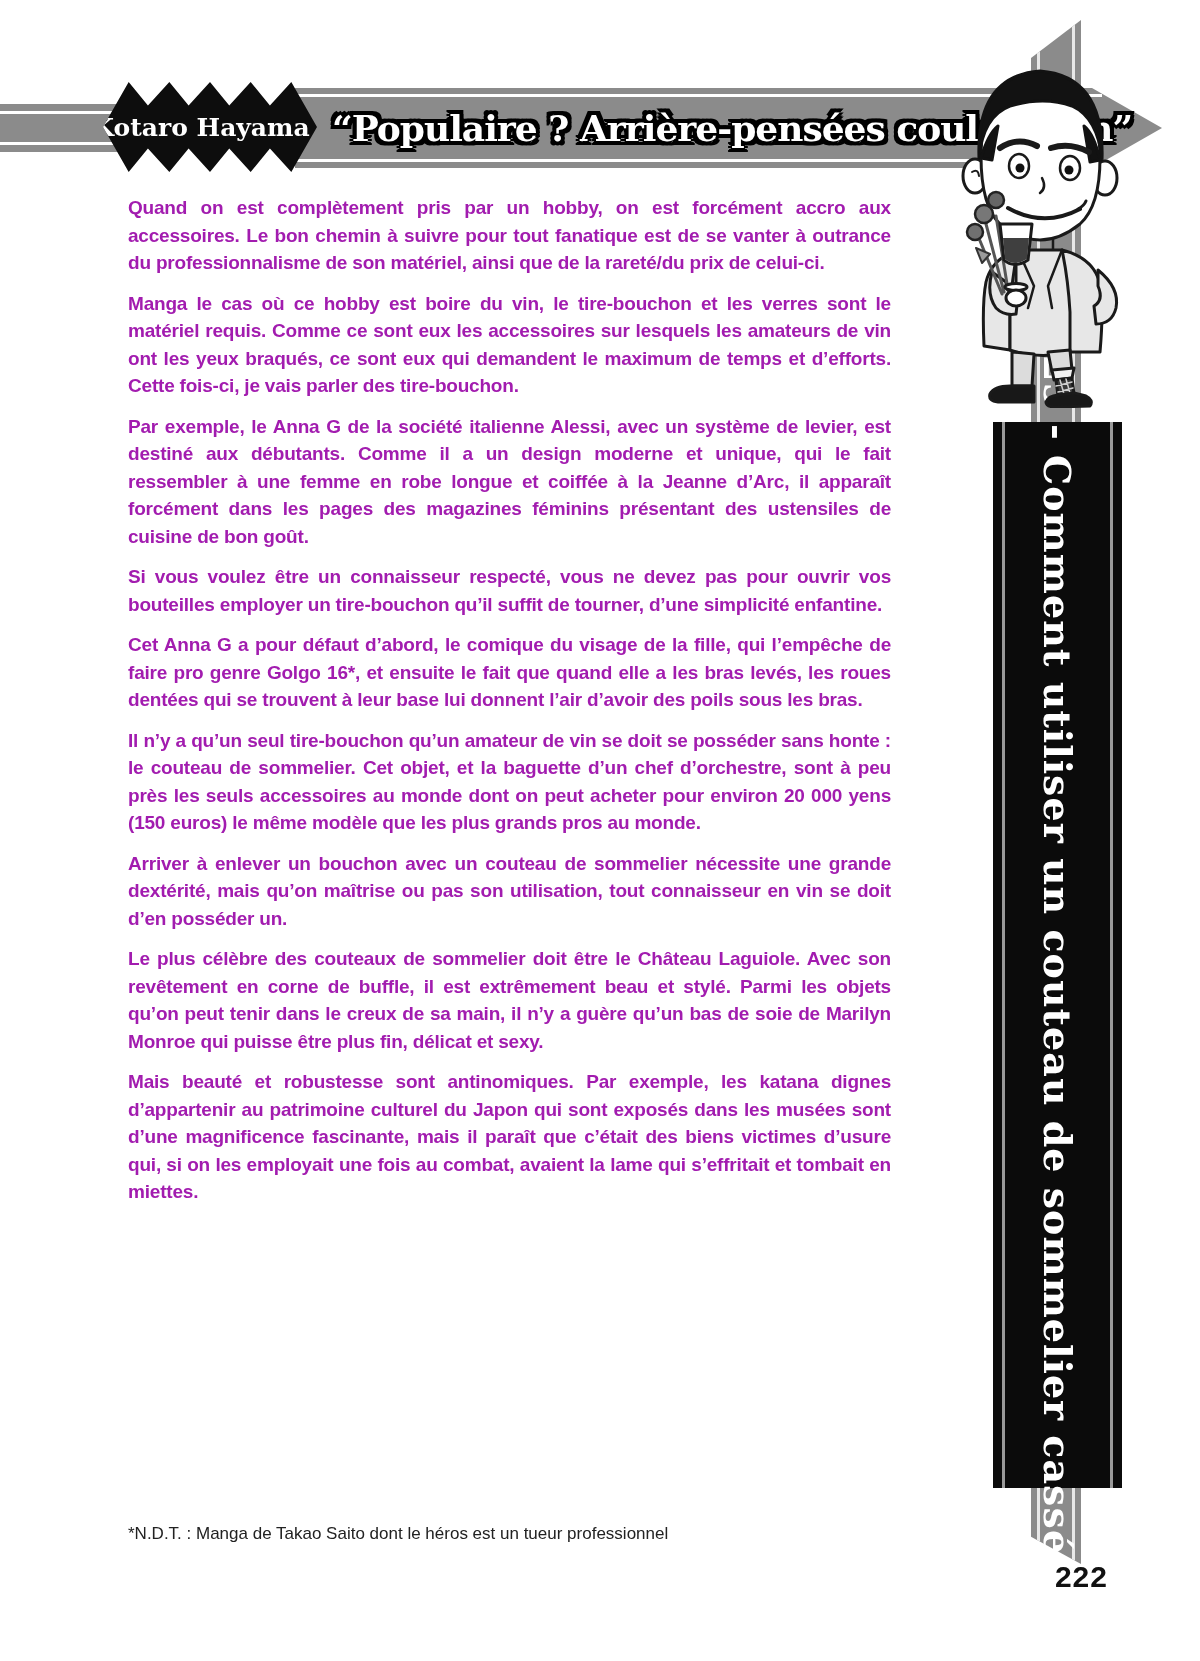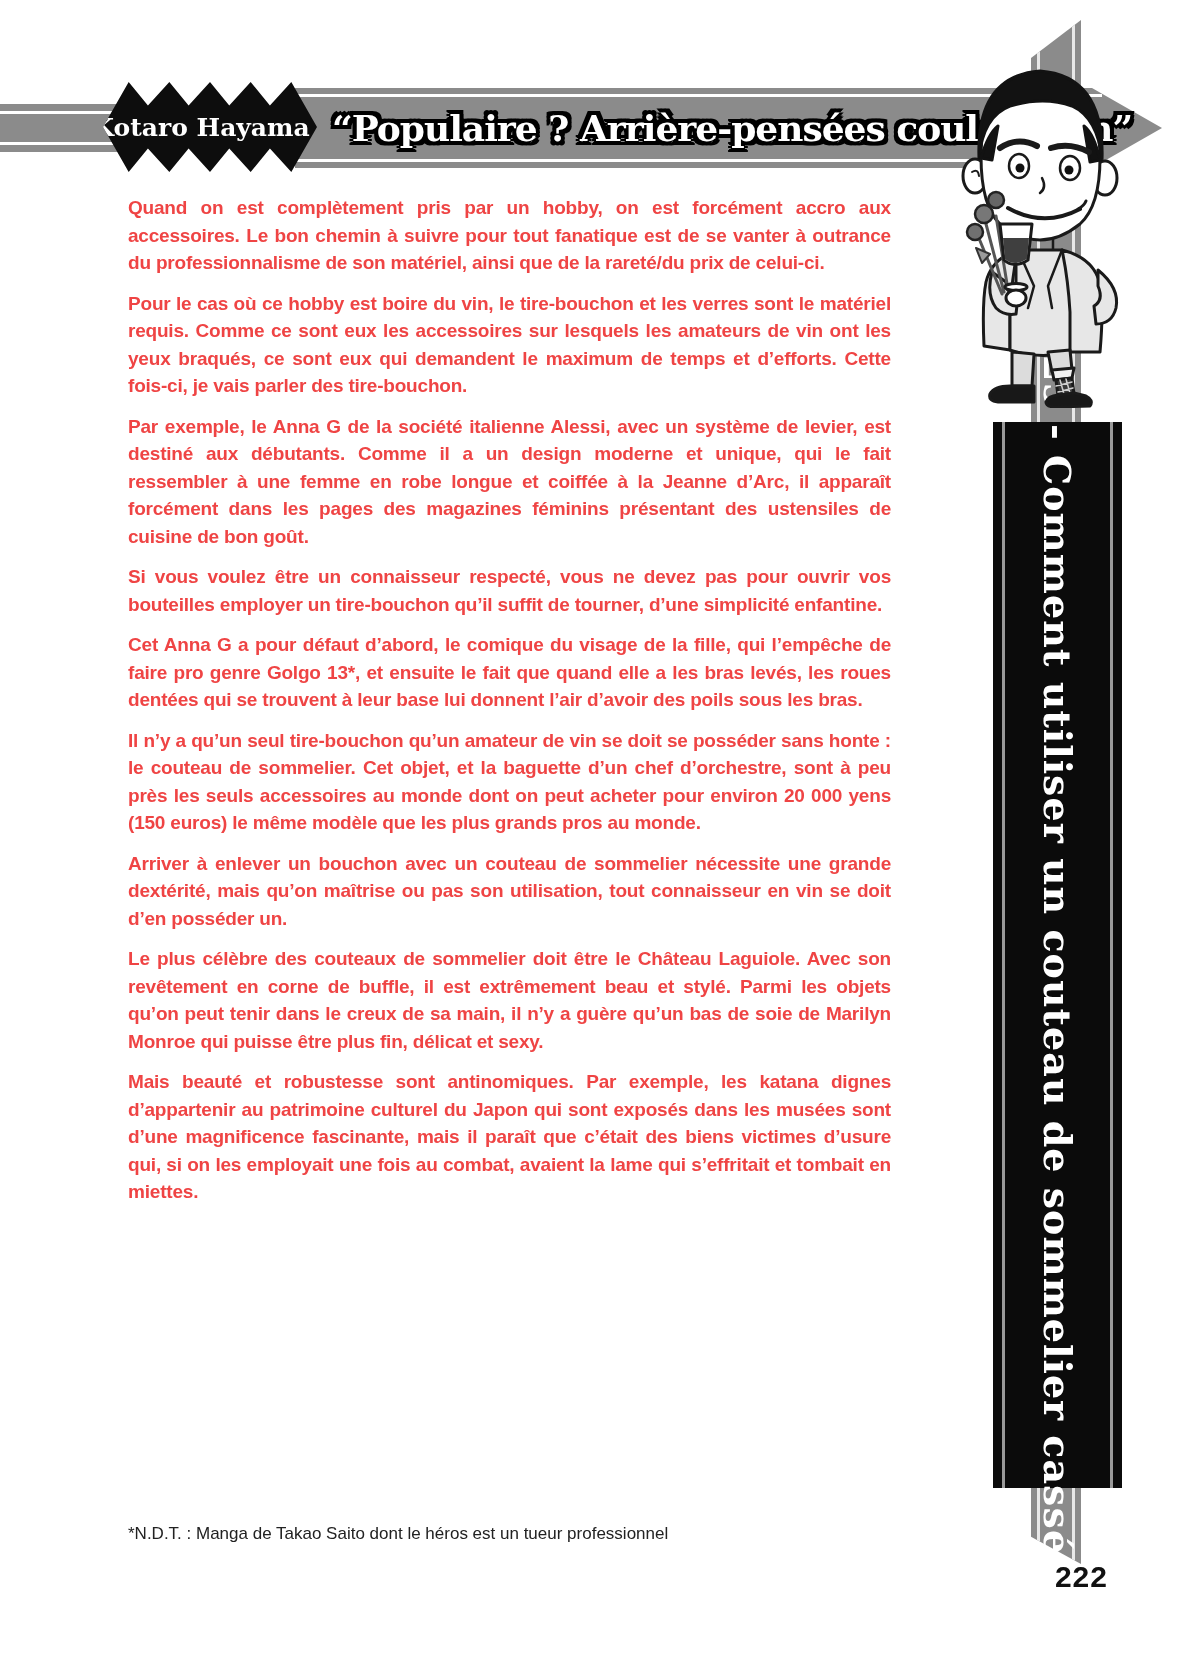--- a/index.html
+++ b/index.html
@@ -46,21 +46,21 @@
   .chapter-panel .pin-r{position:absolute;right:9px;top:0;bottom:0;width:3px;background:#9a9a9a;}
   .chapter-text{position:absolute;left:129px;top:0;width:1066px;height:129px;
                 transform:rotate(90deg);transform-origin:0 0;
                 display:flex;align-items:center;justify-content:center;
                 font-family:"DejaVu Serif",serif;font-weight:bold;font-size:38px;letter-spacing:1px;
                 color:#fff;white-space:nowrap;}
 
   
   .body-col{position:absolute;left:128px;top:194px;width:763px;}
   .body-col p{margin:0 0 13px 0;text-align:justify;font-weight:bold;font-size:19px;
-              line-height:27.5px;letter-spacing:-0.2px;color:#ef4444;}
+              line-height:27.5px;letter-spacing:-0.2px;color:#a21caf;}
 
   .footnote{position:absolute;left:128px;top:1524px;font-size:17px;color:#222;font-weight:normal;text-align:center;}
 
   .page-number{position:absolute;left:1012px;top:1560px;width:96px;text-align:right;
                font-size:30px;font-weight:bold;letter-spacing:1px;color:#111;}
 
   .character{position:absolute;left:948px;top:56px;width:184px;height:352px;}
 </style>
 </head>
 <body>
@@ -161,24 +161,24 @@
       <path d="M108,324 L124,322 126,338 110,340 Z" fill="#3a3a3a"></path>
       <path d="M108,330 l16,-4 M110,336 l15,-4 M112,324 l4,14 M118,323 l4,14" stroke="#cfcfcf" stroke-width="1.5"></path>
 
       <path d="M62,330 Q46,330 42,338 Q40,345 50,346 L86,346 86,330 Z" fill="#181818"></path>
       <path d="M110,339 Q100,340 98,346 Q98,351 108,351 L142,350 Q146,344 138,340 L126,337 Z" fill="#181818"></path>
     </g>
   </svg>
 
   <div class="body-col">
     <p>Quand on est complètement pris par un hobby, on est forcément accro aux accessoires. Le bon chemin à suivre pour tout fanatique est de se vanter à outrance du professionnalisme de son matériel, ainsi que de la rareté/du prix de celui-ci.</p>
-    <p>Pour le cas où ce hobby est boire du vin, le tire-bouchon et les verres sont le matériel requis. Comme ce sont eux les accessoires sur lesquels les amateurs de vin ont les yeux braqués, ce sont eux qui demandent le maximum de temps et d’efforts. Cette fois-ci, je vais parler des tire-bouchon.</p>
+    <p>Manga le cas où ce hobby est boire du vin, le tire-bouchon et les verres sont le matériel requis. Comme ce sont eux les accessoires sur lesquels les amateurs de vin ont les yeux braqués, ce sont eux qui demandent le maximum de temps et d’efforts. Cette fois-ci, je vais parler des tire-bouchon.</p>
     <p>Par exemple, le Anna G de la société italienne Alessi, avec un système de levier, est destiné aux débutants. Comme il a un design moderne et unique, qui le fait ressembler à une femme en robe longue et coiffée à la Jeanne d’Arc, il apparaît forcément dans les pages des magazines féminins présentant des ustensiles de cuisine de bon goût.</p>
     <p>Si vous voulez être un connaisseur respecté, vous ne devez pas pour ouvrir vos bouteilles employer un tire-bouchon qu’il suffit de tourner, d’une simplicité enfantine.</p>
-    <p>Cet Anna G a pour défaut d’abord, le comique du visage de la fille, qui l’empêche de faire pro genre Golgo 13*, et ensuite le fait que quand elle a les bras levés, les roues dentées qui se trouvent à leur base lui donnent l’air d’avoir des poils sous les bras.</p>
+    <p>Cet Anna G a pour défaut d’abord, le comique du visage de la fille, qui l’empêche de faire pro genre Golgo 16*, et ensuite le fait que quand elle a les bras levés, les roues dentées qui se trouvent à leur base lui donnent l’air d’avoir des poils sous les bras.</p>
     <p>Il n’y a qu’un seul tire-bouchon qu’un amateur de vin se doit se posséder sans honte : le couteau de sommelier. Cet objet, et la baguette d’un chef d’orchestre, sont à peu près les seuls accessoires au monde dont on peut acheter pour environ 20 000 yens (150 euros) le même modèle que les plus grands pros au monde.</p>
     <p>Arriver à enlever un bouchon avec un couteau de sommelier nécessite une grande dextérité, mais qu’on maîtrise ou pas son utilisation, tout connaisseur en vin se doit d’en posséder un.</p>
     <p>Le plus célèbre des couteaux de sommelier doit être le Château Laguiole. Avec son revêtement en corne de buffle, il est extrêmement beau et stylé. Parmi les objets qu’on peut tenir dans le creux de sa main, il n’y a guère qu’un bas de soie de Marilyn Monroe qui puisse être plus fin, délicat et sexy.</p>
     <p>Mais beauté et robustesse sont antinomiques. Par exemple, les katana dignes d’appartenir au patrimoine culturel du Japon qui sont exposés dans les musées sont d’une magnificence fascinante, mais il paraît que c’était des biens victimes d’usure qui, si on les employait une fois au combat, avaient la lame qui s’effritait et tombait en miettes.</p>
   </div>
 
   <div class="footnote">*N.D.T. : Manga de Takao Saito dont le héros est un tueur professionnel</div>
   <div class="page-number">222</div>
 
 </div>

